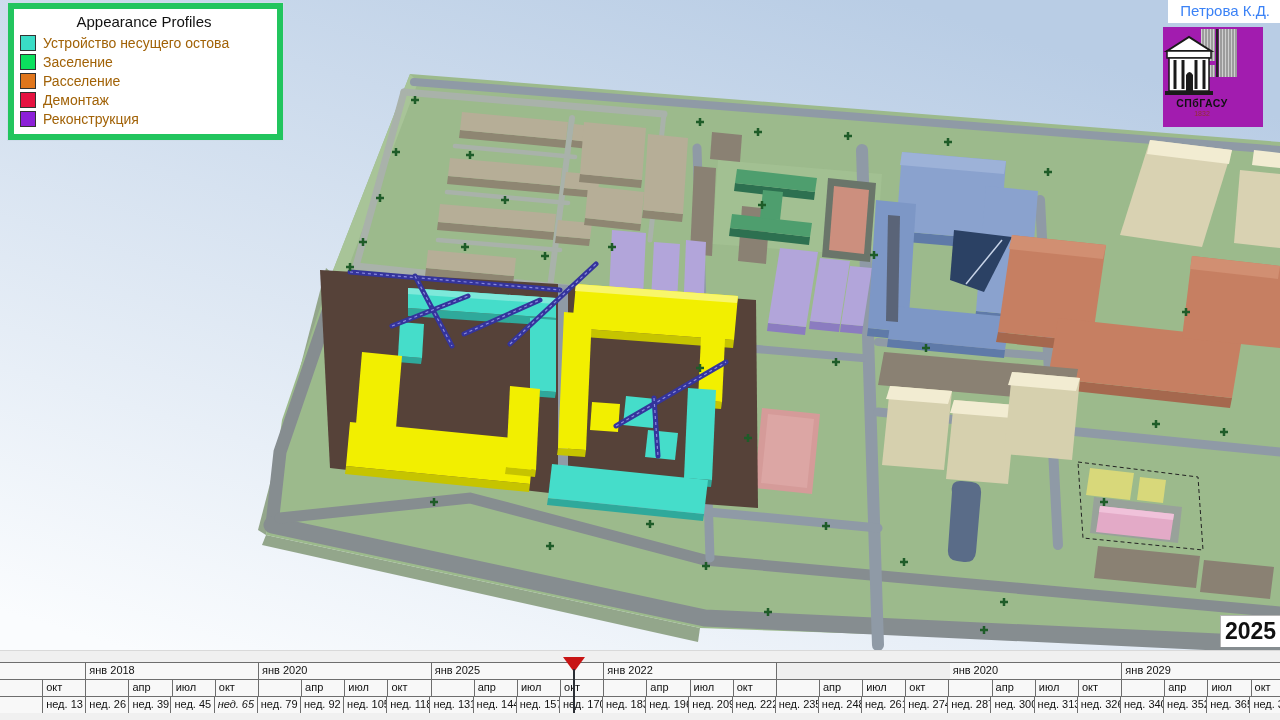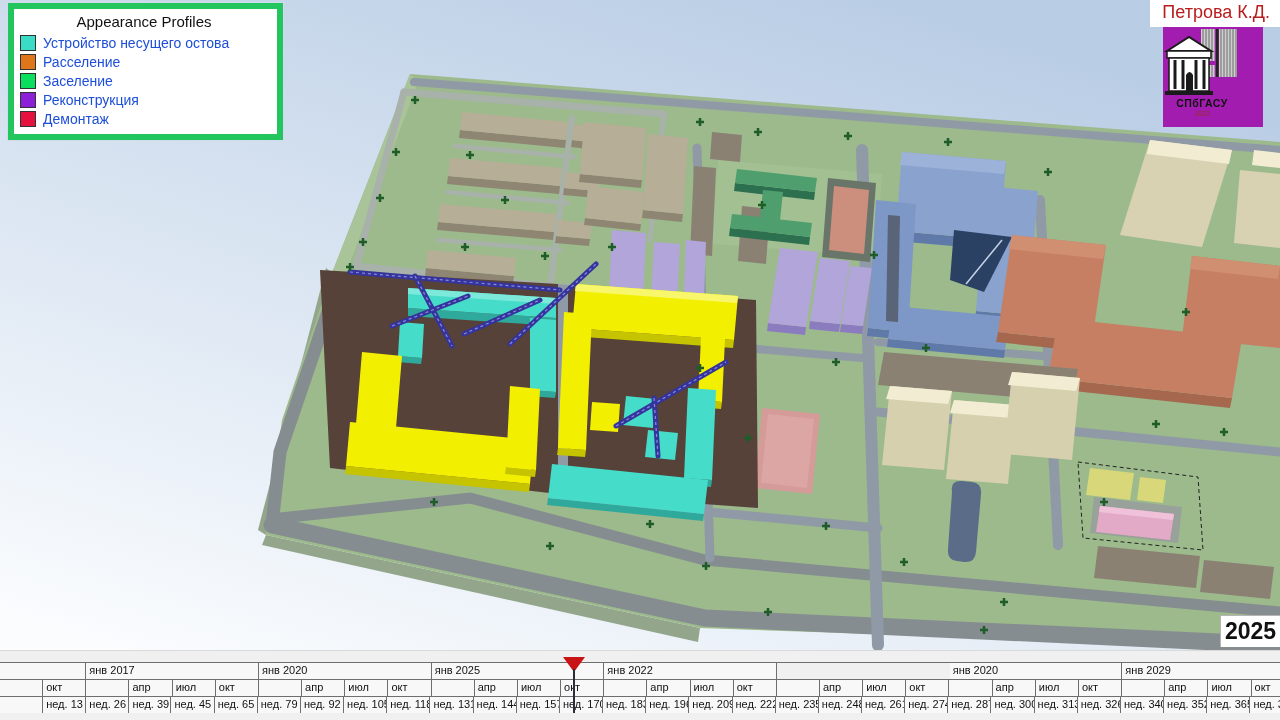--- a/index.html
+++ b/index.html
@@ -11,26 +11,26 @@
   
   .viewport{position:absolute;top:0;left:0;width:1280px;height:650px;border-bottom:1px solid #d9d9d9;}
   .viewport svg{position:absolute;top:0;left:0;}
   
   .legend{
     position:absolute;top:3px;left:8px;background:#fff;
     border:6px solid #22c55e;box-shadow:0 0 0 1px #cfdcea;
     padding:2px 9px 6px 6px;min-width:248px;
   }
   .legend-title{text-align:center;font-size:15px;color:#111;padding:2px 0 3px 0;}
-  .legend-item{display:flex;align-items:center;gap:7px;height:19px;font-size:14px;color:#1d4ed8;white-space:nowrap;}
+  .legend-item{display:flex;align-items:center;gap:7px;height:19px;font-size:14px;color:#a16207;white-space:nowrap;}
   .swatch{width:14px;height:14px;border:1px solid #333;flex:0 0 auto;}
   
   .author{
     position:absolute;top:0;right:0;background:#fff;
-    padding:2px 10px 4px 12px;font-size:18px;color:#b91c1c;
+    padding:2px 10px 4px 12px;font-size:15px;color:#3b82f6;
   }
   .logo-box{
     position:absolute;top:27px;right:17px;width:100px;height:100px;background:#a21caf;
     display:flex;align-items:center;justify-content:center;
   }
   
   .year-badge{
     position:absolute;right:0;bottom:3px;width:59px;height:31px;background:#fff;
     border-left:1px solid #b5b5b5;border-top:1px solid #b5b5b5;
     display:flex;align-items:center;justify-content:center;
@@ -274,34 +274,34 @@
   </svg>
 
   <div class="legend">
     <div class="legend-title">Appearance Profiles</div>
     <div id="legend-items">
         <div class="legend-item">
           <span class="swatch" style="background: rgb(58, 220, 198);"></span>
           <span>Устройство несущего остова</span>
         </div>
         <div class="legend-item">
+          <span class="swatch" style="background: rgb(11, 224, 94);"></span>
+          <span>Заселение</span>
+        </div>
+        <div class="legend-item">
           <span class="swatch" style="background: rgb(224, 118, 28);"></span>
           <span>Расселение</span>
         </div>
         <div class="legend-item">
-          <span class="swatch" style="background: rgb(11, 224, 94);"></span>
-          <span>Заселение</span>
+          <span class="swatch" style="background: rgb(229, 18, 64);"></span>
+          <span>Демонтаж</span>
         </div>
         <div class="legend-item">
           <span class="swatch" style="background: rgb(140, 32, 216);"></span>
           <span>Реконструкция</span>
-        </div>
-        <div class="legend-item">
-          <span class="swatch" style="background: rgb(229, 18, 64);"></span>
-          <span>Демонтаж</span>
         </div>
       </div>
   </div>
 
   <div class="author">Петрова К.Д.</div>
 
   <div class="logo-box">
     <svg width="82" height="92" viewBox="0 0 82 92">
       <defs>
         <pattern id="hatch" width="3" height="3" patternUnits="userSpaceOnUse">
@@ -330,21 +330,21 @@
       <text x="39" y="89" text-anchor="middle" font-size="7" fill="#943030">1832</text>
     </svg>
   </div>
 
   <div class="year-badge">2025</div>
 </div>
 
 <div class="timeline">
   <div class="tl-row" id="tl-years">
       <div class="tl-cell" style="width: 86.34px;"></div>
-      <div class="tl-cell" style="width: 172.68px;">янв 2017</div>
+      <div class="tl-cell" style="width: 172.68px;">янв 2018</div>
       <div class="tl-cell" style="width: 172.68px;">янв 2020</div>
       <div class="tl-cell" style="width: 172.68px;">янв 2025</div>
       <div class="tl-cell" style="width: 172.68px;">янв 2022</div>
       <div class="tl-cell" style="width: 172.68px; margin-top: 44px;">янв 2027</div>
       <div class="tl-cell" style="width: 172.68px;">янв 2020</div>
       <div class="tl-cell" style="width: 172.68px;">янв 2029</div>
     </div>
   <div class="tl-row" id="tl-quarters">
       <div class="tl-cell" style="width: 43.17px;"></div>
       <div class="tl-cell" style="width: 43.17px;">окт</div>
@@ -376,21 +376,21 @@
       <div class="tl-cell" style="width: 43.17px;">апр</div>
       <div class="tl-cell" style="width: 43.17px;">июл</div>
       <div class="tl-cell" style="width: 43.17px;">окт</div>
     </div>
   <div class="tl-row" id="tl-weeks">
       <div class="tl-cell" style="width: 43.17px;"></div>
       <div class="tl-cell" style="width: 43.17px;">нед. 13</div>
       <div class="tl-cell" style="width: 43.17px;">нед. 26</div>
       <div class="tl-cell" style="width: 42px;">нед. 39</div>
       <div class="tl-cell" style="width: 43.17px;">нед. 45</div>
-      <div class="tl-cell" style="width: 43.17px;">нед. 65</div>
+      <div class="tl-cell" style="width: 43.17px; font-style: italic;">нед. 65</div>
       <div class="tl-cell" style="width: 43.17px;">нед. 79</div>
       <div class="tl-cell" style="width: 43.17px;">нед. 92</div>
       <div class="tl-cell" style="width: 43.17px;">нед. 105</div>
       <div class="tl-cell" style="width: 43.17px;">нед. 118</div>
       <div class="tl-cell" style="width: 43.17px;">нед. 131</div>
       <div class="tl-cell" style="width: 43.17px;">нед. 144</div>
       <div class="tl-cell" style="width: 43.17px;">нед. 157</div>
       <div class="tl-cell" style="width: 43.17px;">нед. 170</div>
       <div class="tl-cell" style="width: 43.17px;">нед. 183</div>
       <div class="tl-cell" style="width: 43.17px;">нед. 196</div>

